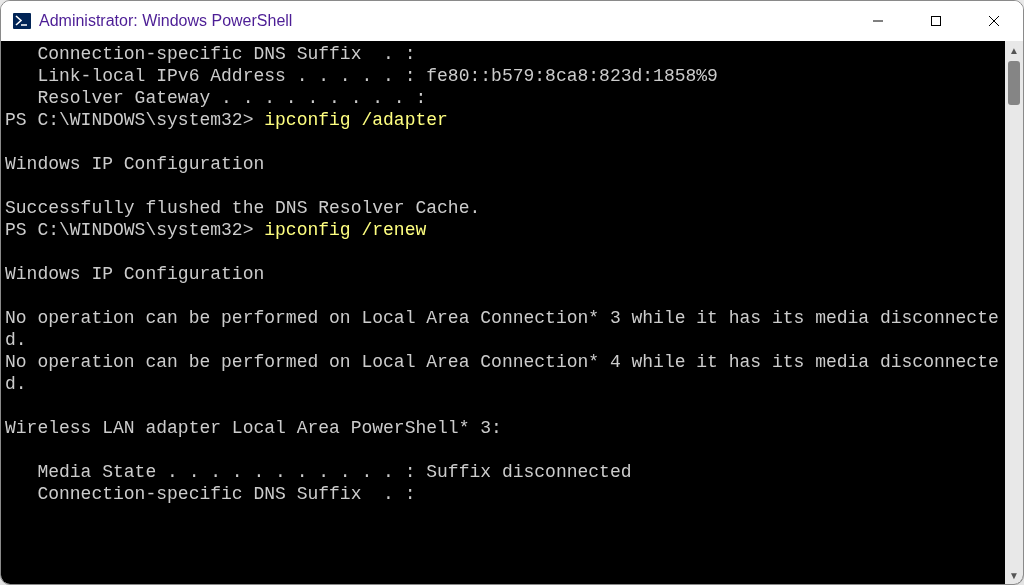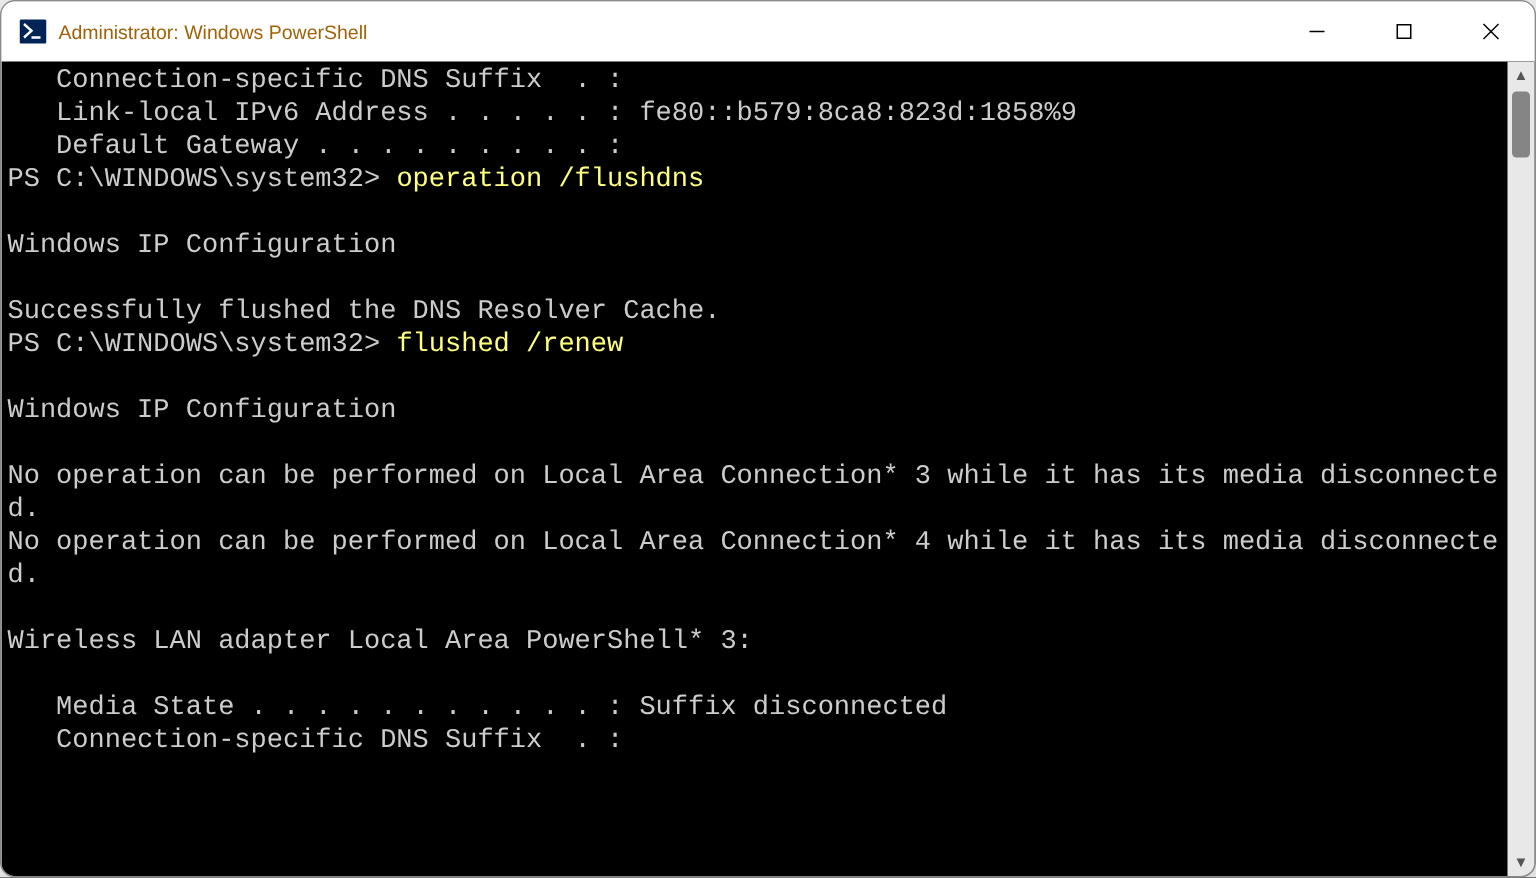--- a/index.html
+++ b/index.html
@@ -32,22 +32,22 @@
     }
     .titlebar-icon {
       width: 18px;
       height: 18px;
       margin-right: 8px;
       display: inline-flex;
       align-items: center;
       justify-content: center;
     }
     .titlebar-title {
-      font-size: 13px;
-      color: #a16207;
+      font-size: 16px;
+      color: #4c1d95;
       flex: 0 0 auto;
     }
     .titlebar-spacer { flex: 1; }
     .titlebar-controls {
       display: flex;
       height: 100%;
     }
     .titlebar-btn {
       width: 58px;
       height: 100%;
@@ -140,27 +140,27 @@
             <line x1="1" y1="1" x2="11" y2="11" stroke="#000" stroke-width="1"></line>
             <line x1="11" y1="1" x2="1" y2="11" stroke="#000" stroke-width="1"></line>
           </svg>
       </div>
     </div>
   </div>
 
   <div class="terminal-wrap">
     <div class="terminal"><span>   Connection-specific DNS Suffix  . :</span>
 <span>   Link-local IPv6 Address . . . . . : fe80::b579:8ca8:823d:1858%9</span>
-<span>   Default Gateway . . . . . . . . . :</span>
-<span>PS C:\WINDOWS\system32&gt; </span><span class="cmd">operation /flushdns</span>
+<span>   Resolver Gateway . . . . . . . . . :</span>
+<span>PS C:\WINDOWS\system32&gt; </span><span class="cmd">ipconfig /adapter</span>
 <span></span>
 <span>Windows IP Configuration</span>
 <span></span>
 <span>Successfully flushed the DNS Resolver Cache.</span>
-<span>PS C:\WINDOWS\system32&gt; </span><span class="cmd">flushed /renew</span>
+<span>PS C:\WINDOWS\system32&gt; </span><span class="cmd">ipconfig /renew</span>
 <span></span>
 <span>Windows IP Configuration</span>
 <span></span>
 <span>No operation can be performed on Local Area Connection* 3 while it has its media disconnected.</span>
 <span>No operation can be performed on Local Area Connection* 4 while it has its media disconnected.</span>
 <span></span>
 <span>Wireless LAN adapter Local Area PowerShell* 3:</span>
 <span></span>
 <span>   Media State . . . . . . . . . . . : Suffix disconnected</span>
 <span>   Connection-specific DNS Suffix  . :</span></div>

